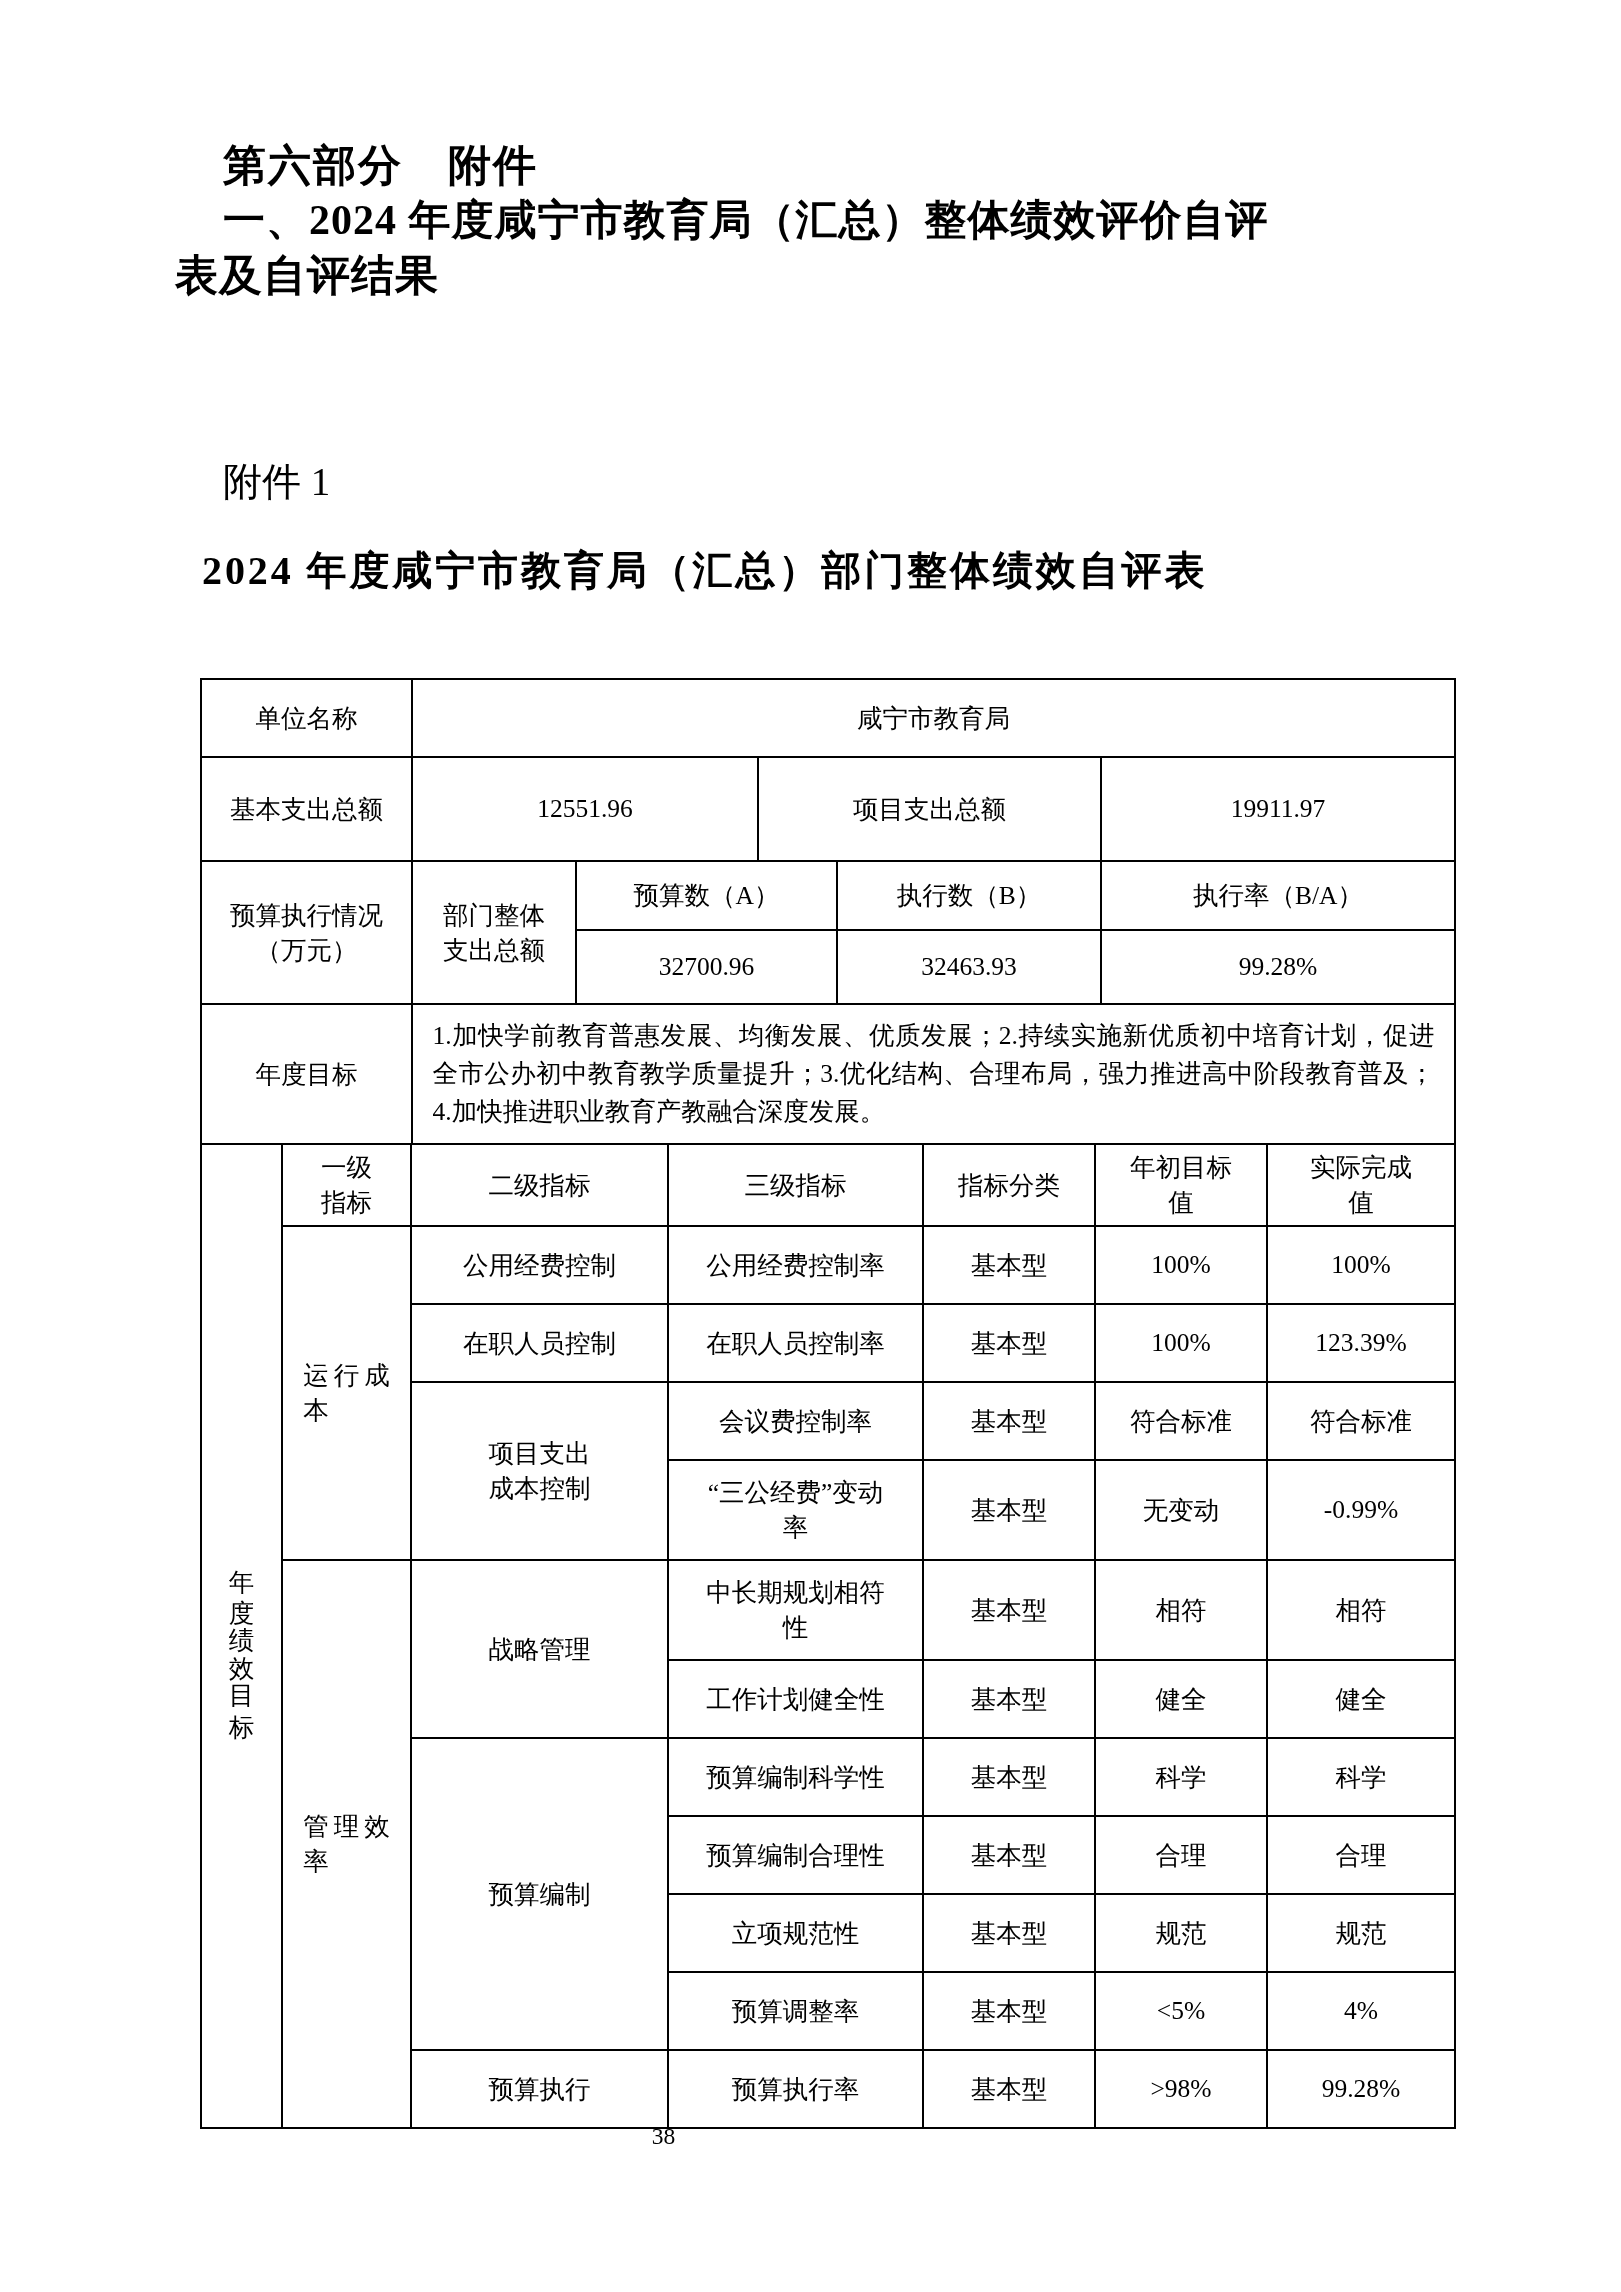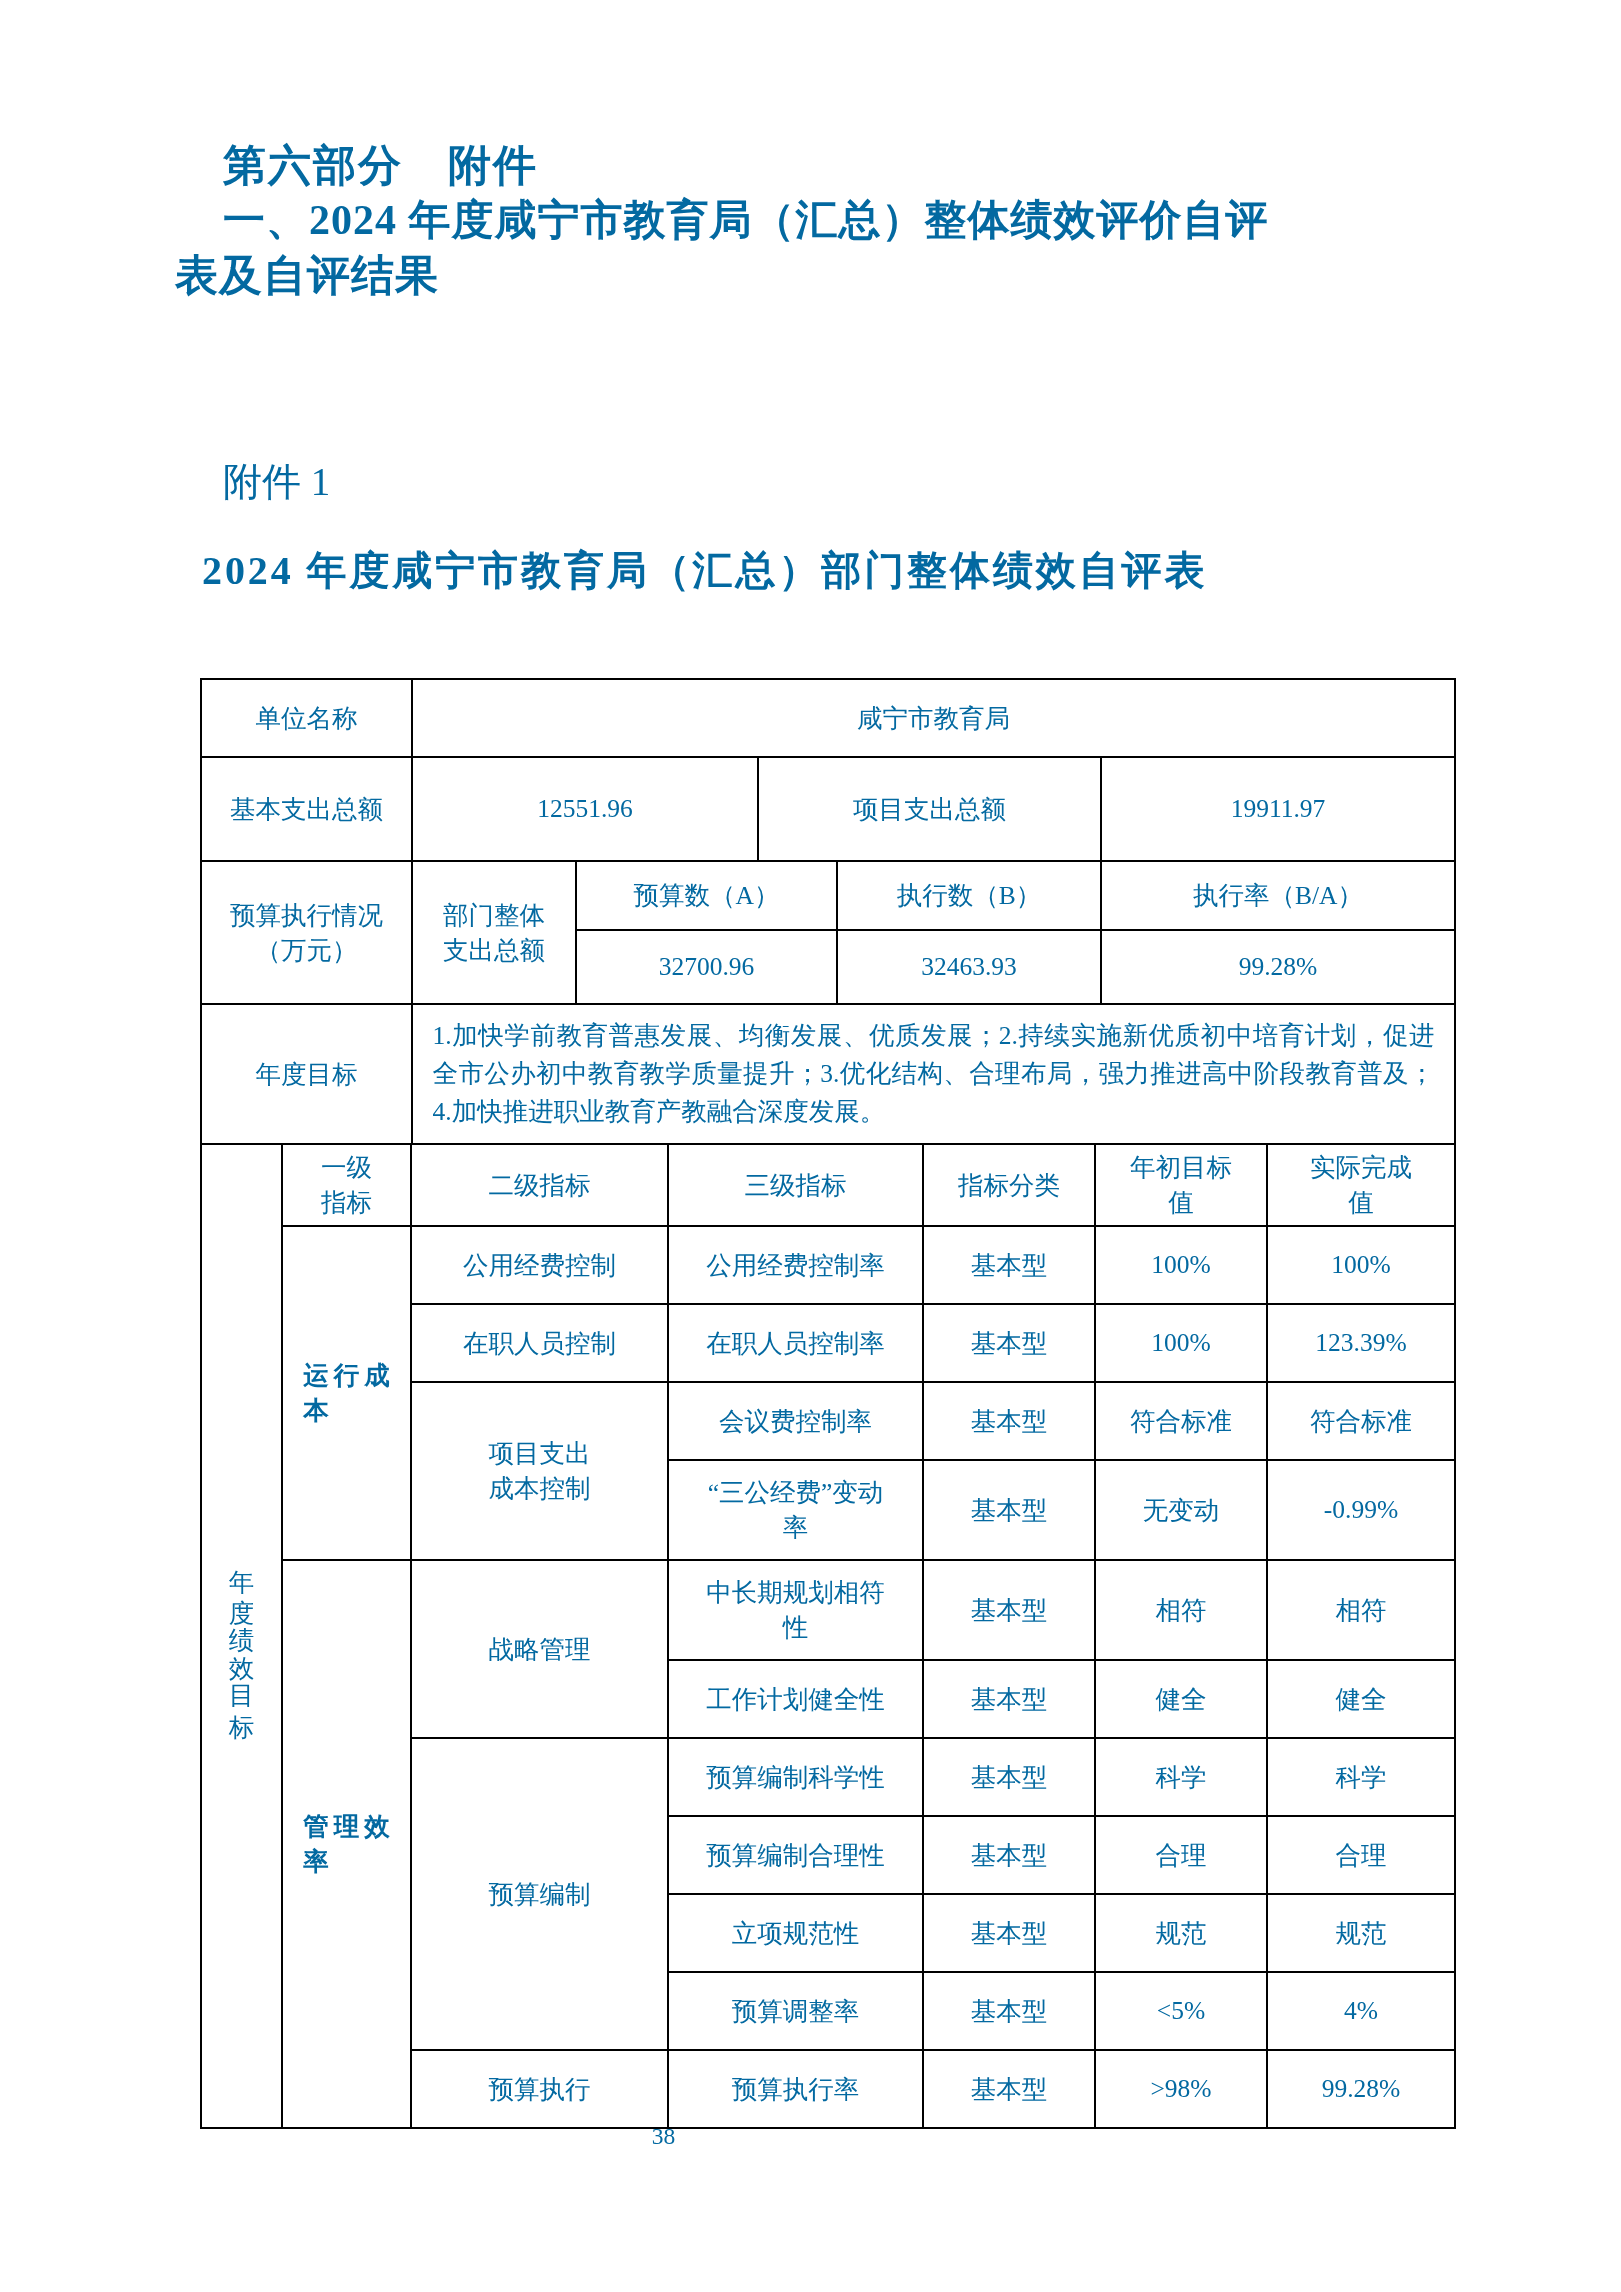--- a/index.html
+++ b/index.html
@@ -2,21 +2,21 @@
 <html><head>
 <meta charset="utf-8">
 <style>
   html,body { margin:0; padding:0; background:#888; }
   .page {
     position:relative;
     width:1621px; height:2293px;
     margin:0 auto;
     background:#ffffff;
     font-family:"Liberation Serif","DejaVu Serif",serif;
-    color:#0369a1;
+    color:#000000;
     overflow:hidden;
   }
   .abs { position:absolute; }
   .heading-bold { font-weight:bold; white-space:nowrap; }
 
   .part-title   { left:223px; top:137px; font-size:43px; letter-spacing:2px; }
   .sec-line1    { left:223px; top:192px; font-size:42px; letter-spacing:1px; }
   .sec-line2    { left:175px; top:247px; font-size:43px; letter-spacing:1px; }
   .attach-label { left:223px; top:455px; font-size:39px; }
   .table-title  { left:202px; top:543px; font-size:40px; font-weight:bold; letter-spacing:2.9px; white-space:nowrap; }
@@ -31,21 +31,21 @@
     border:2px solid #000;
     text-align:center;
     vertical-align:middle;
     font-size:25.5px;
     padding:3.9px 7.8px;
     overflow:hidden;
   }
   td.goal-text-cell { text-align:justify; padding:11.8px 19.6px; line-height:1.5; }
   .wrap-narrow   { max-width:4.5em; margin:0 auto; }
   .wrap-dept     { max-width:4.4em; margin:0 auto; }
-  .wrap-l1       { max-width:3.4em; margin:12px auto; text-align:justify; text-align-last:left;font-weight:bold; }
+  .wrap-l1       { max-width:3.4em; margin:12px auto; text-align:justify; text-align-last:left; }
   .wrap-l3       { max-width:7.6em; margin:0 auto; }
   .wrap-hdr      { max-width:4.4em; margin:0 auto; }
   .wrap-hdr2     { max-width:2.6em; margin:0 auto; }
   .vert-label {
     writing-mode:vertical-lr;
     text-orientation:upright;
     letter-spacing:29px;
     margin:0 auto;
     font-size:25.5px;
   }

